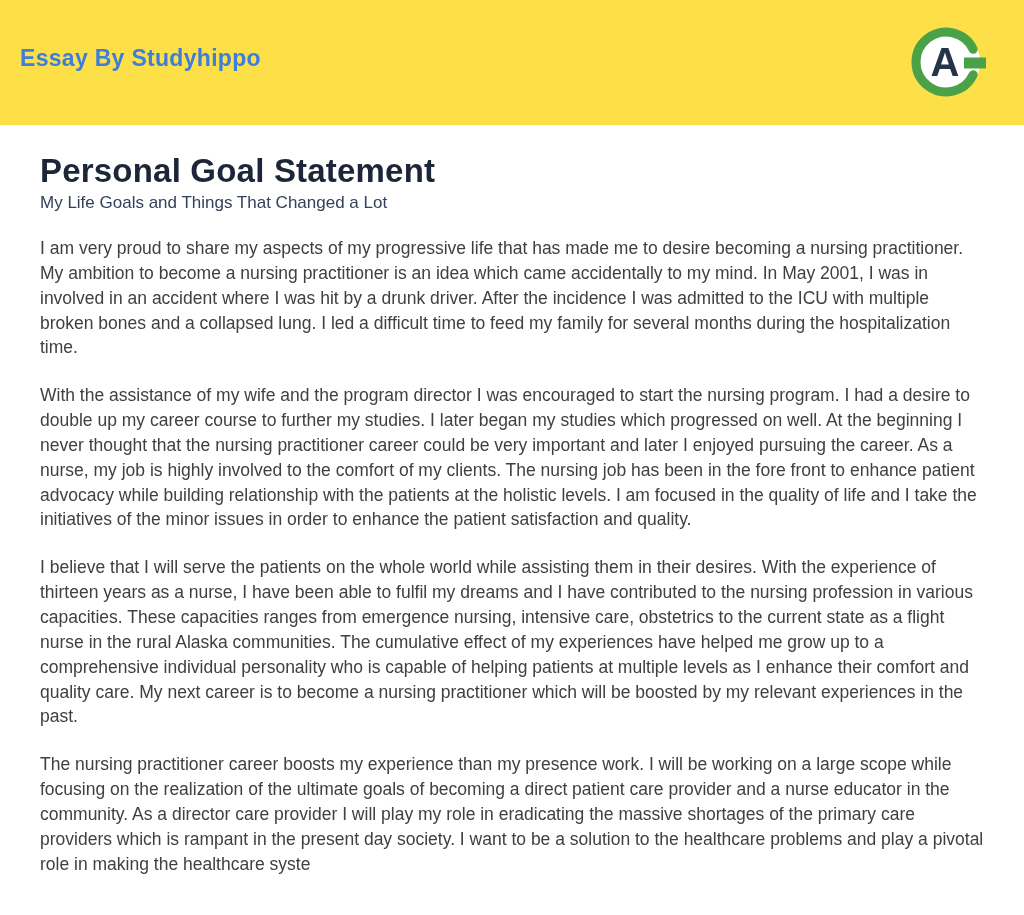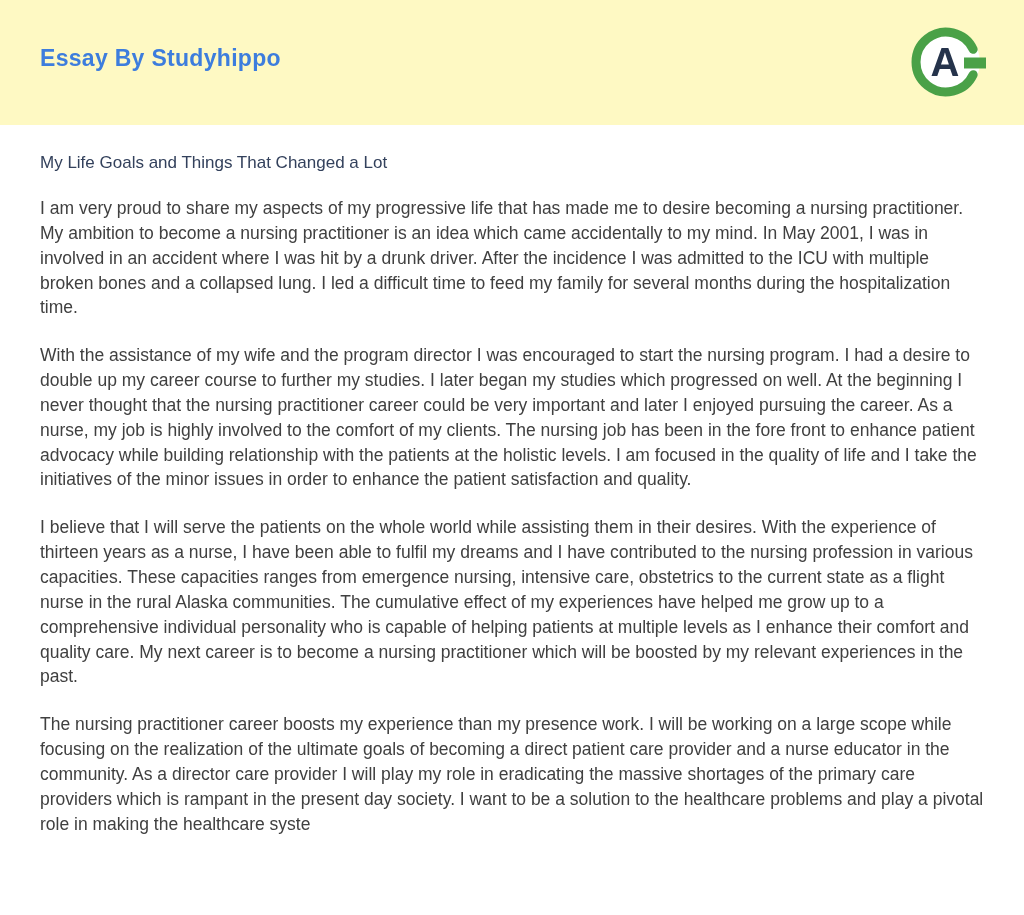--- a/index.html
+++ b/index.html
@@ -7,23 +7,23 @@
   body {
     width: 1024px;
     height: 915px;
     background: #ffffff;
     font-family: "Liberation Sans", sans-serif;
     overflow: hidden;
   }
 
   
   .header {
-    background: #fef9c3;
+    background: #fde047;
     height: 125px;
-    padding: 0 40px;
+    padding: 0 20px;
     position: relative;
   }
   .byline {
     color: #3d7ddd;
     font-size: 23px;
     font-weight: 700;
     padding-top: 45px;
     letter-spacing: 0.3px;
   }
   .url {
@@ -44,21 +44,21 @@
   
   main { padding: 0 40px 40px 40px; }
   .title {
     margin: 27px 0 0;
     font-size: 33px;
     font-weight: 700;
     color: #1c2638;
     letter-spacing: 0.2px;
   }
   .subtitle {
-    margin: 28px 0 0;
+    margin: 3px 0 0;
     font-size: 17px;
     color: #33415c;
   }
   p.para {
     margin: 23px 0 0;
     font-size: 17.5px;
     line-height: 1.42;
     color: #404040;
   }
 </style>
@@ -77,20 +77,21 @@
       <path d="M63.2 25.3 A30 30 0 1 0 63.2 50.7" fill="none" stroke="#4aa147" stroke-width="9" stroke-linecap="round"></path>
 
       <path d="M54 33.5 H76 V44.5 H54 Z" fill="#4aa147"></path>
 
       <text x="35" y="52" text-anchor="middle" font-family="Liberation Sans, sans-serif" font-size="40" font-weight="bold" fill="#25334b">A</text>
     </svg>
   </div>
 </header>
 
 <main>
+  <h1 class="title">Personal Goal Statement</h1>
 
   <div class="subtitle">My Life Goals and Things That Changed a Lot</div>
 
   <p class="para">I am very proud to share my aspects of my progressive life that has made me to desire becoming a nursing practitioner. My ambition to become a nursing practitioner is an idea which came accidentally to my mind. In May 2001, I was in involved in an accident where I was hit by a drunk driver. After the incidence I was admitted to the ICU with multiple broken bones and a collapsed lung. I led a difficult time to feed my family for several months during the hospitalization time.</p>
 
   <p class="para">With the assistance of my wife and the program director I was encouraged to start the nursing program. I had a desire to double up my career course to further my studies. I later began my studies which progressed on well. At the beginning I never thought that the nursing practitioner career could be very important and later I enjoyed pursuing the career. As a nurse, my job is highly involved to the comfort of my clients. The nursing job has been in the fore front to enhance patient advocacy while building relationship with the patients at the holistic levels. I am focused in the quality of life and I take the initiatives of the minor issues in order to enhance the patient satisfaction and quality.</p>
 
   <p class="para">I believe that I will serve the patients on the whole world while assisting them in their desires. With the experience of thirteen years as a nurse, I have been able to fulfil my dreams and I have contributed to the nursing profession in various capacities. These capacities ranges from emergence nursing, intensive care, obstetrics to the current state as a flight nurse in the rural Alaska communities. The cumulative effect of my experiences have helped me grow up to a comprehensive individual personality who is capable of helping patients at multiple levels as I enhance their comfort and quality care. My next career is to become a nursing practitioner which will be boosted by my relevant experiences in the past.</p>
 
   <p class="para">The nursing practitioner career boosts my experience than my presence work. I will be working on a large scope while focusing on the realization of the ultimate goals of becoming a direct patient care provider and a nurse educator in the community. As a director care provider I will play my role in eradicating the massive shortages of the primary care providers which is rampant in the present day society. I want to be a solution to the healthcare problems and play a pivotal role in making the healthcare syste</p>

